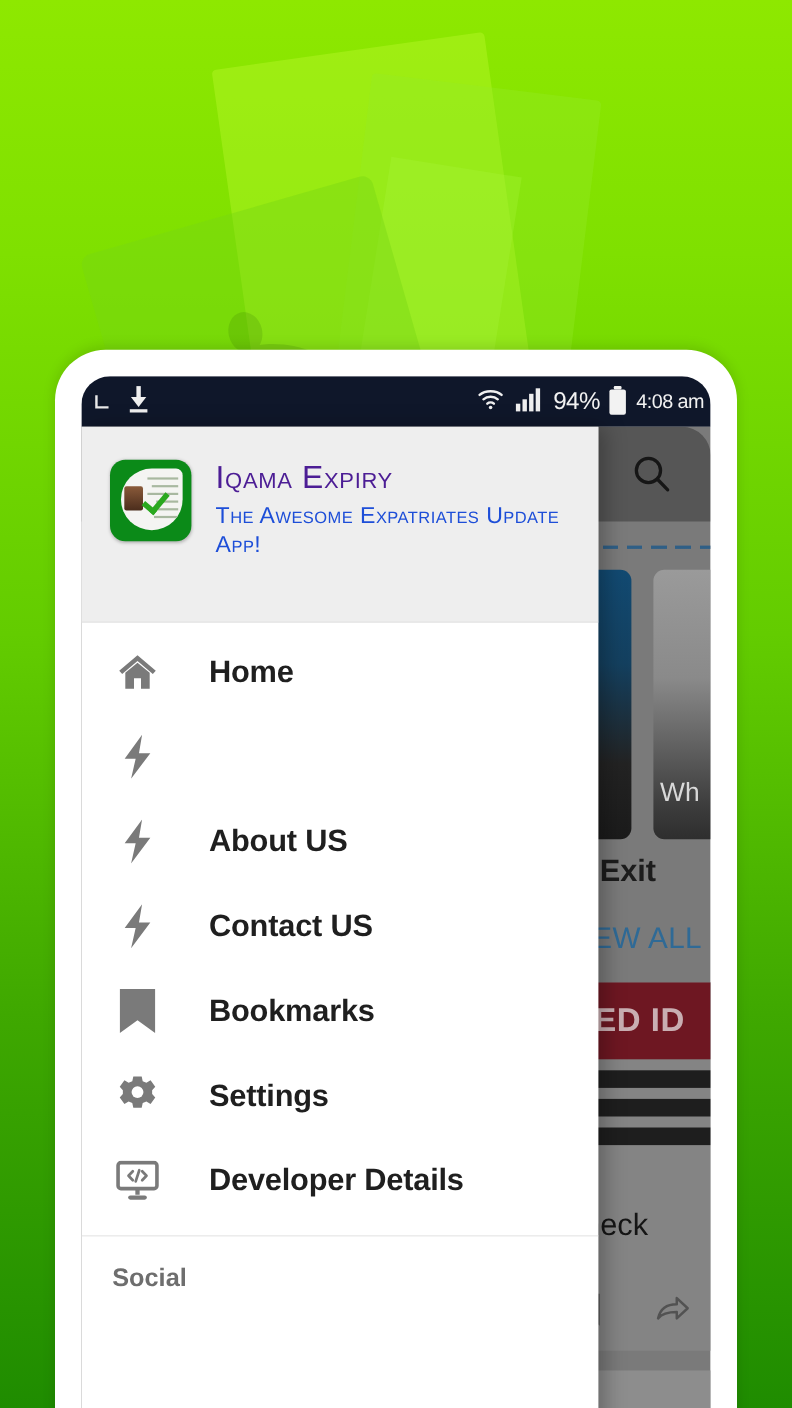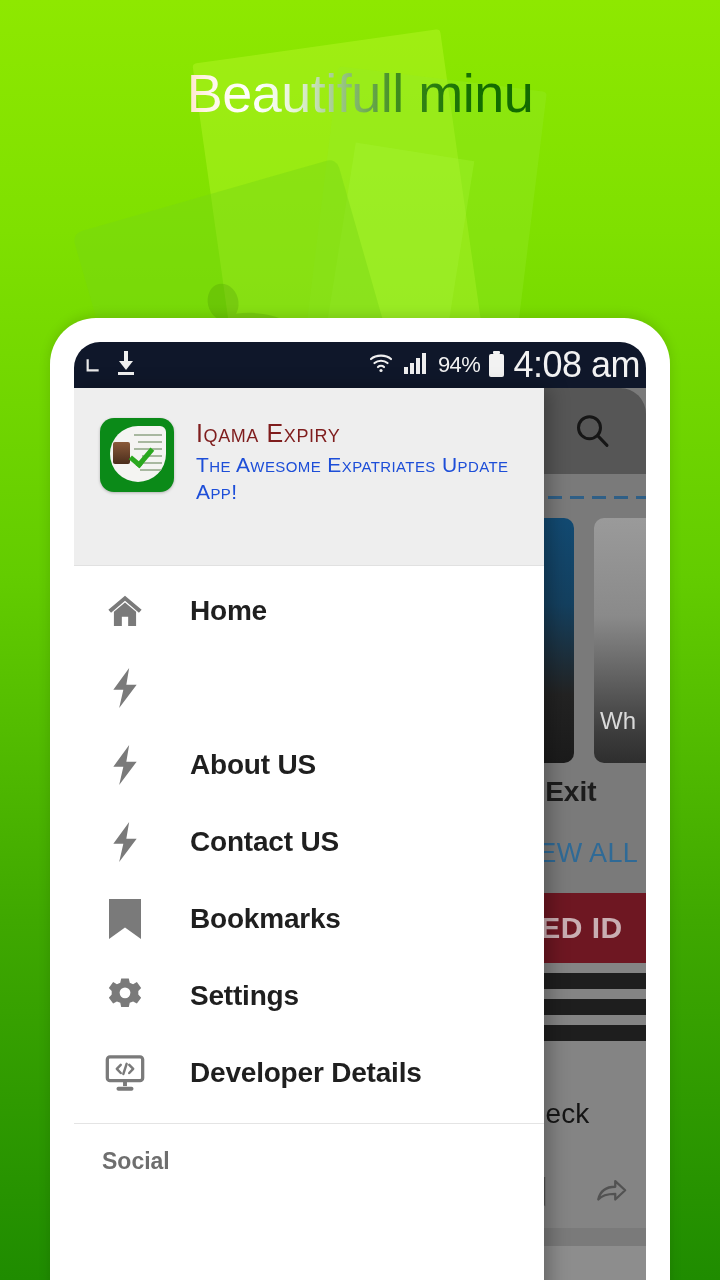--- a/index.html
+++ b/index.html
@@ -114,21 +114,21 @@
   }
   #statusbar .sb-left { display: flex; align-items: center; gap: 8px; }
   #statusbar .sb-right {
     margin-left: auto;
     display: flex;
     align-items: center;
     gap: 9px;
     padding-right: 2px;
   }
   .sb-pct { font-size: 22px; font-weight: 400; letter-spacing: -0.5px; }
-  .sb-time { font-size: 36px; font-weight: 400; letter-spacing: -0.5px; white-space: nowrap; }
+  .sb-time { font-size: 18px; font-weight: 400; letter-spacing: -0.5px; white-space: nowrap; }
   .batt {
     width: 15px; height: 23px;
     background: #f2f2f2;
     border-radius: 2px;
     position: relative;
   }
   .batt::before {
     content: "";
     position: absolute;
     left: 4px; top: -3px;
@@ -301,22 +301,22 @@
   #app-icon .check {
     position: absolute;
     left: 20px; top: 22px;
     width: 18px; height: 9px;
     border-left: 5px solid #2aa81f;
     border-bottom: 5px solid #2aa81f;
     transform: rotate(-50deg);
   }
   #app-text { margin-left: 22px; padding-top: 2px; }
   #app-name {
-    font-size: 25px;
-    color: #7f1d1d;
+    font-size: 29px;
+    color: #4c1d95;
     font-variant: small-caps;
     letter-spacing: 0.6px;
     line-height: 1.05;
   }
   #app-tagline {
     margin-top: 6px;
     font-size: 21px;
     color: #1d4ed8;
     font-variant: small-caps;
     letter-spacing: 0.4px;
@@ -372,21 +372,20 @@
     <svg viewBox="0 0 100 110" width="170" height="190">
       <g fill="#2b6b00">
         <ellipse cx="50" cy="26" rx="9" ry="11"></ellipse>
         <path d="M50 34 C30 34 10 46 4 62 C20 56 34 58 44 66 L50 62 L56 66 C66 58 80 56 96 62 C90 46 70 34 50 34 Z"></path>
         <path d="M42 68 L50 104 L58 68 C54 72 46 72 42 68 Z"></path>
         <path d="M20 74 L50 92 L80 74 C66 84 34 84 20 74 Z"></path>
       </g>
     </svg>
   </div>
 
-  <div id="title">Beautifull minu</div>
 
   <div id="phone">
     <div id="screen">
 
       <div id="statusbar">
         <div class="sb-left">
           <span>
             <svg width="22" height="22" viewBox="0 0 24 24" fill="none" stroke="#e9e9e9" stroke-width="2.4">
               <path d="M4 8 V20 H16"></path>
             </svg>

